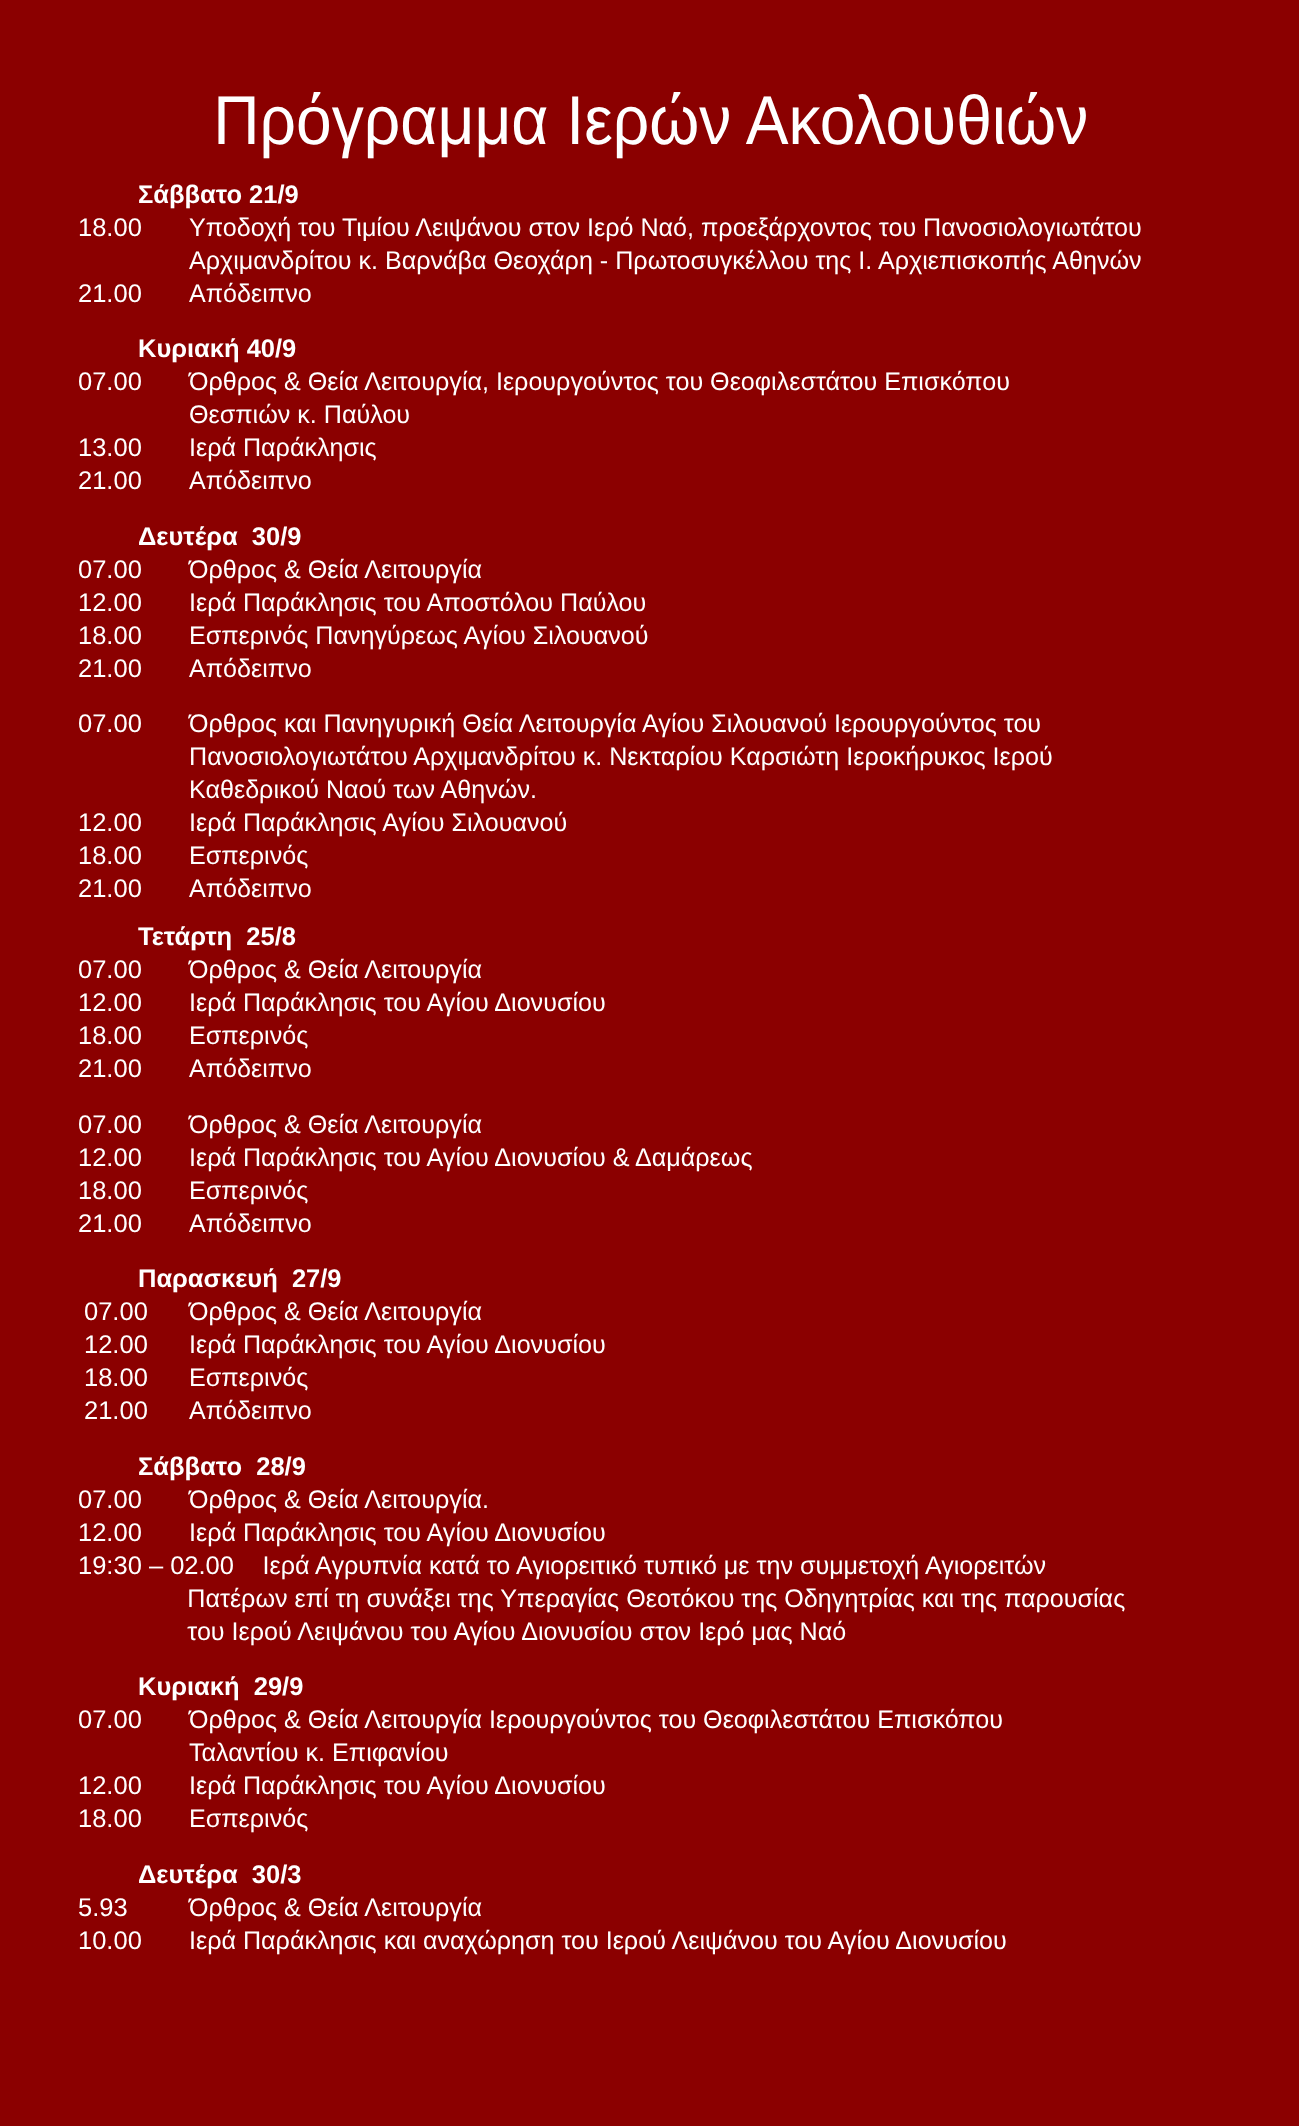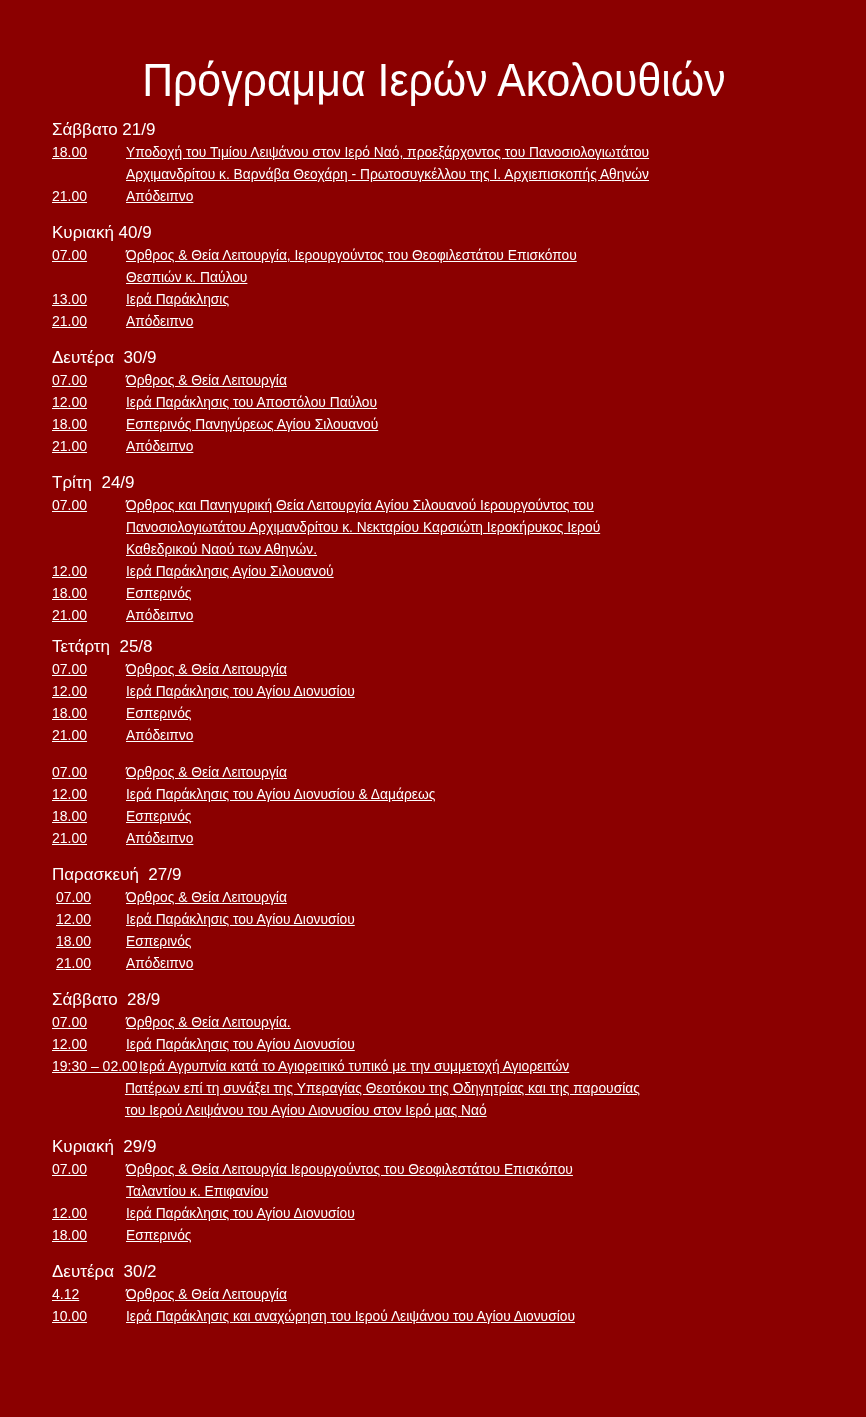--- a/index.html
+++ b/index.html
@@ -31,45 +31,45 @@
   .schedule {
     position: absolute;
     top: 119px;
     left: 52px;
     width: 800px;
   }
   .day {
     margin-bottom: 15px;
   }
   .day-heading {
-    font-weight: normal;
+    font-weight: bold;
     font-size: 17px;
     line-height: 22px;
     height: 22px;
     white-space: pre;
+    margin-left: 40px;
   }
   .row {
     display: flex;
-    font-size: 14px;
+    font-size: 17px;
     line-height: 22px;
-    text-decoration: underline;
   }
   .time {
     flex: 0 0 74px;
     white-space: pre;
   }
   .desc {
     flex: 1 1 auto;
     white-space: pre-line;
     transform: scaleX(0.985);
     transform-origin: 0 0;
   }
   .row.wide .time {
     flex: 0 0 auto;
-    padding-right: 1px;
+    padding-right: 19px;
   }
   .row.wide .cont {
     padding-left: 74px;
     display: block;
   }
   .row.indent .time {
     padding-left: 4px;
     flex: 0 0 70px;
   }
 </style>
@@ -124,21 +124,20 @@
       <span class="time">18.00</span>
       <span class="desc">Εσπερινός Πανηγύρεως Αγίου Σιλουανού</span>
     </div>
     <div class="row">
       <span class="time">21.00</span>
       <span class="desc">Απόδειπνο</span>
     </div>
   </div>
 
   <div class="day" style="margin-bottom:10px">
-    <div class="day-heading">Τρίτη  24/9</div>
     <div class="row">
       <span class="time">07.00</span>
       <span class="desc">Όρθρος και Πανηγυρική Θεία Λειτουργία Αγίου Σιλουανού Ιερουργούντος του
 Πανοσιολογιωτάτου Αρχιμανδρίτου κ. Νεκταρίου Καρσιώτη Ιεροκήρυκος Ιερού
 Καθεδρικού Ναού των Αθηνών.</span>
     </div>
     <div class="row">
       <span class="time">12.00</span>
       <span class="desc">Ιερά Παράκλησις Αγίου Σιλουανού</span>
     </div>
@@ -242,23 +241,23 @@
       <span class="time">12.00</span>
       <span class="desc">Ιερά Παράκλησις του Αγίου Διονυσίου</span>
     </div>
     <div class="row">
       <span class="time">18.00</span>
       <span class="desc">Εσπερινός</span>
     </div>
   </div>
 
   <div class="day">
-    <div class="day-heading">Δευτέρα  30/2</div>
-    <div class="row">
-      <span class="time">4.12</span>
+    <div class="day-heading">Δευτέρα  30/3</div>
+    <div class="row">
+      <span class="time">5.93</span>
       <span class="desc">Όρθρος &amp; Θεία Λειτουργία</span>
     </div>
     <div class="row">
       <span class="time">10.00</span>
       <span class="desc">Ιερά Παράκλησις και αναχώρηση του Ιερού Λειψάνου του Αγίου Διονυσίου</span>
     </div>
   </div>
 
 </div>
 

